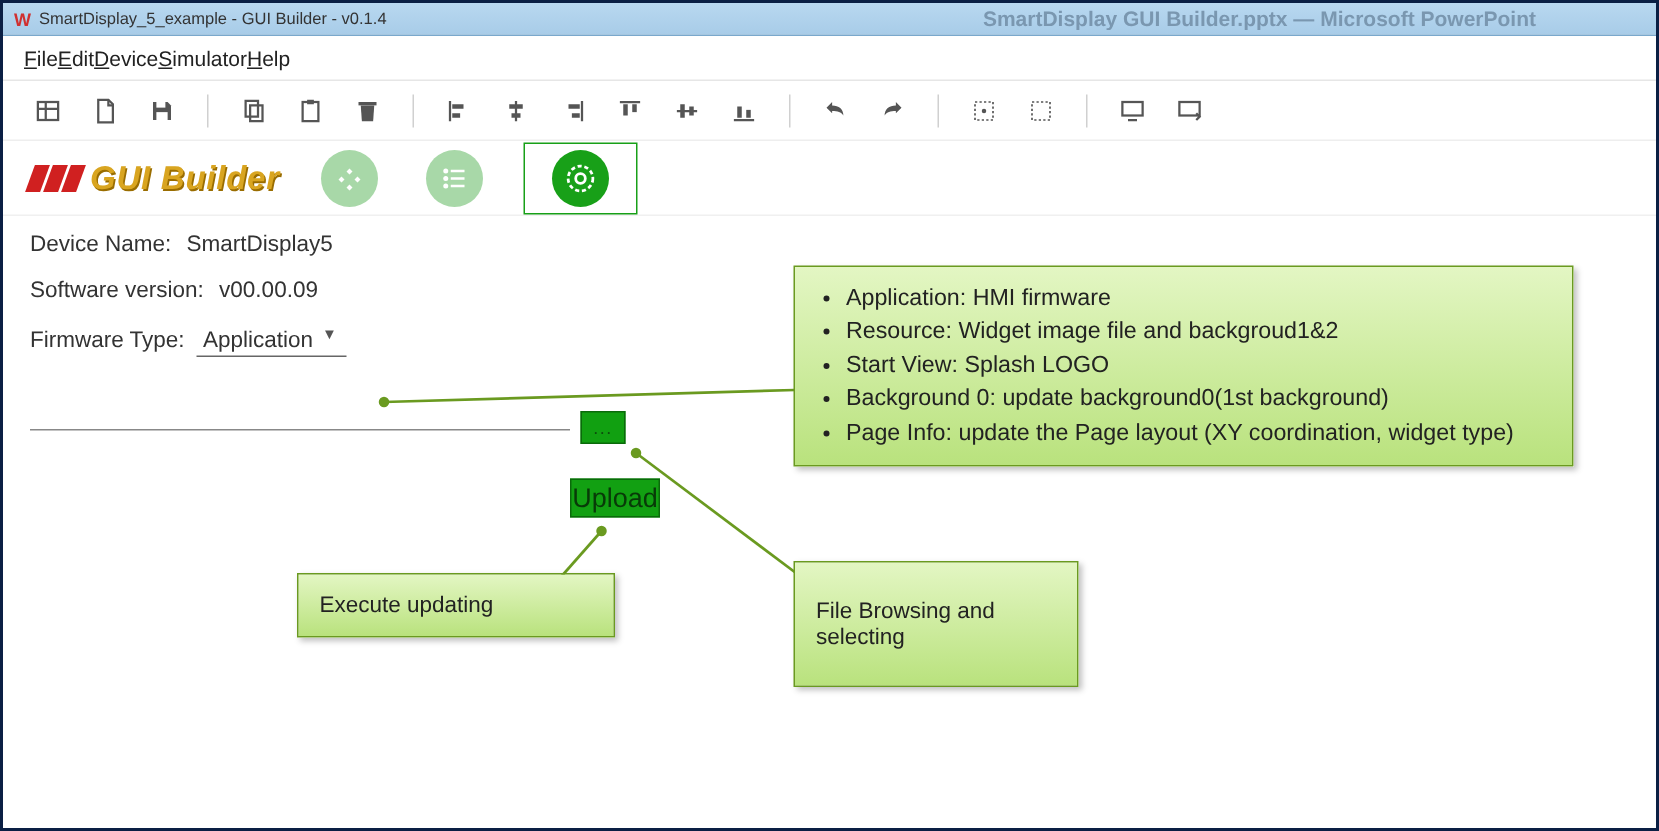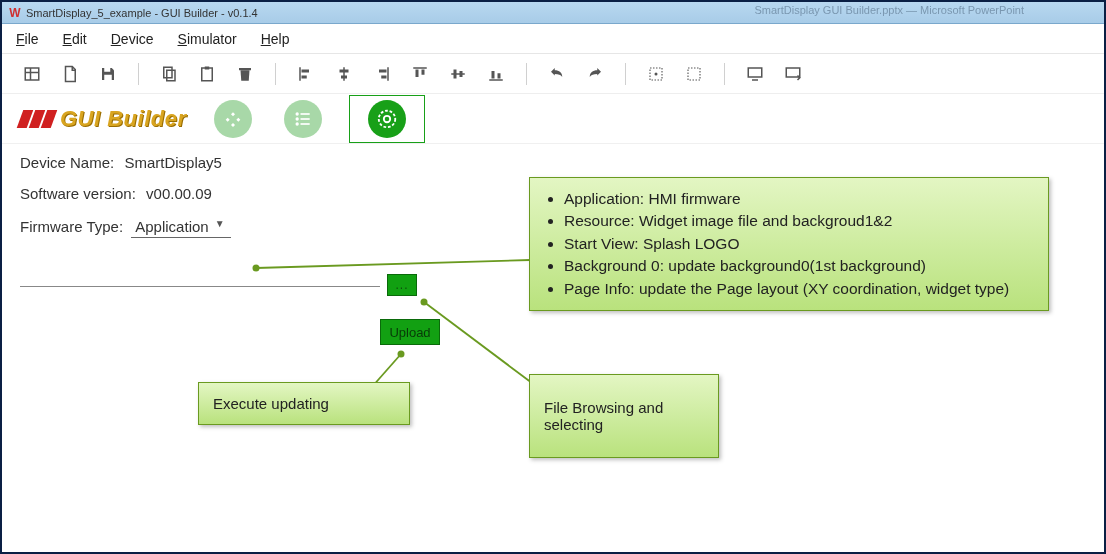--- a/index.html
+++ b/index.html
@@ -25,29 +25,29 @@
   }
   .titlebar .app-icon {
     width: 14px; height: 14px;
     margin-right: 4px;
     display:inline-flex;align-items:center;justify-content:center;
     color:#d03030;font-weight:bold;font-size:12px;
   }
   .titlebar .title { flex:0 0 auto; }
   .titlebar .faded {
     position:absolute; right:80px; top:2px;
-    color:#7a97b0; font-size:11px;
+    color:#7a97b0; font-size:14px;
     filter: blur(0.5px);
+    font-weight: bold;
   }
   .menubar {
     height: 30px;
     display:flex;
     align-items:center;
     padding: 0 14px;
-    gap: 24px;
     font-size: 14px;
     color:#222;
     border-bottom:1px solid #e6e6e6;
   }
   .menubar span { cursor:default; }
   .menubar span u { text-decoration: underline; text-underline-offset: 1px; }
   .toolbar {
     height: 40px;
     display:flex;
     align-items:center;
@@ -130,21 +130,21 @@
   .green-btn {
     background:#12a012;
     color:#083a08;
     font-size:12px;
     display:flex;align-items:center;justify-content:center;
     border:1px solid #0a6a0a;
     cursor:pointer;
     position:absolute;
   }
   .browse-btn { left:385px; top:130px; width:30px;height:22px; background:#11a011; color:#0d4d0d;letter-spacing:1px;}
-  .upload-btn { left:378px; top:175px; width:60px;height:26px; font-size:13px;}
+  .upload-btn { left:378px; top:175px; width:60px;height:26px; font-size:18px;}
   .callout {
     position:absolute;
     background: linear-gradient(#e3f6c3, #b9e27d);
     border:1.5px solid #6a9a20;
     padding:10px 14px;
     font-size:15px;
     color:#222;
     box-shadow: 2px 2px 4px rgba(0,0,0,0.25);
     z-index:5;
   }

